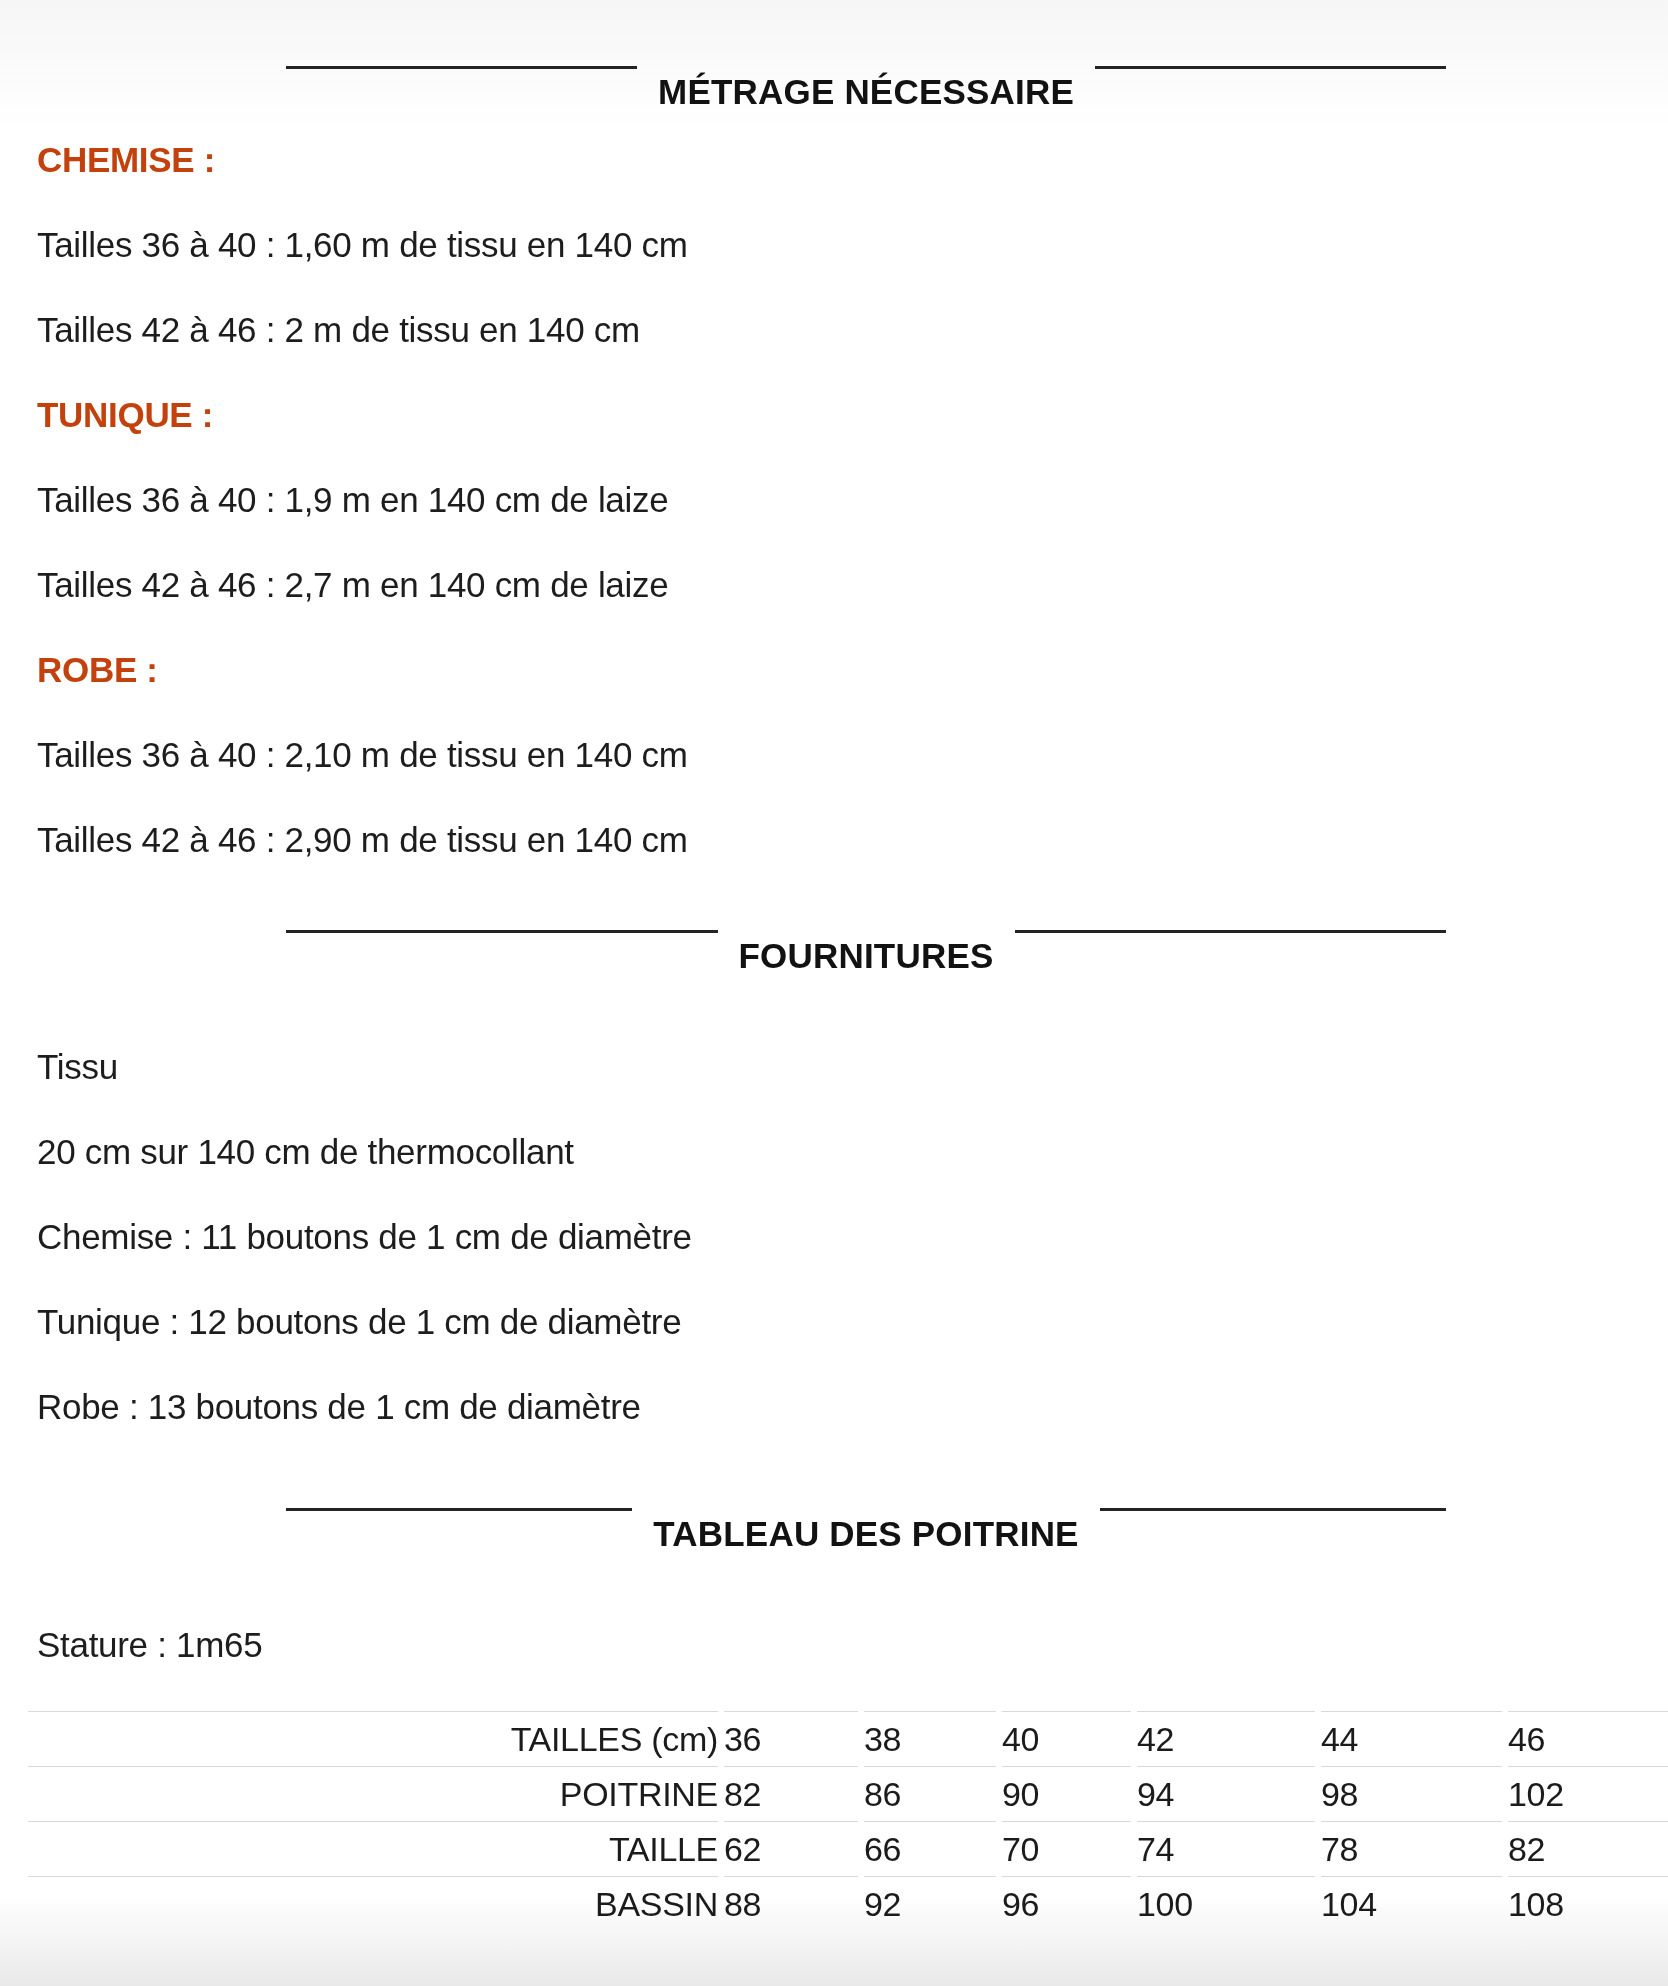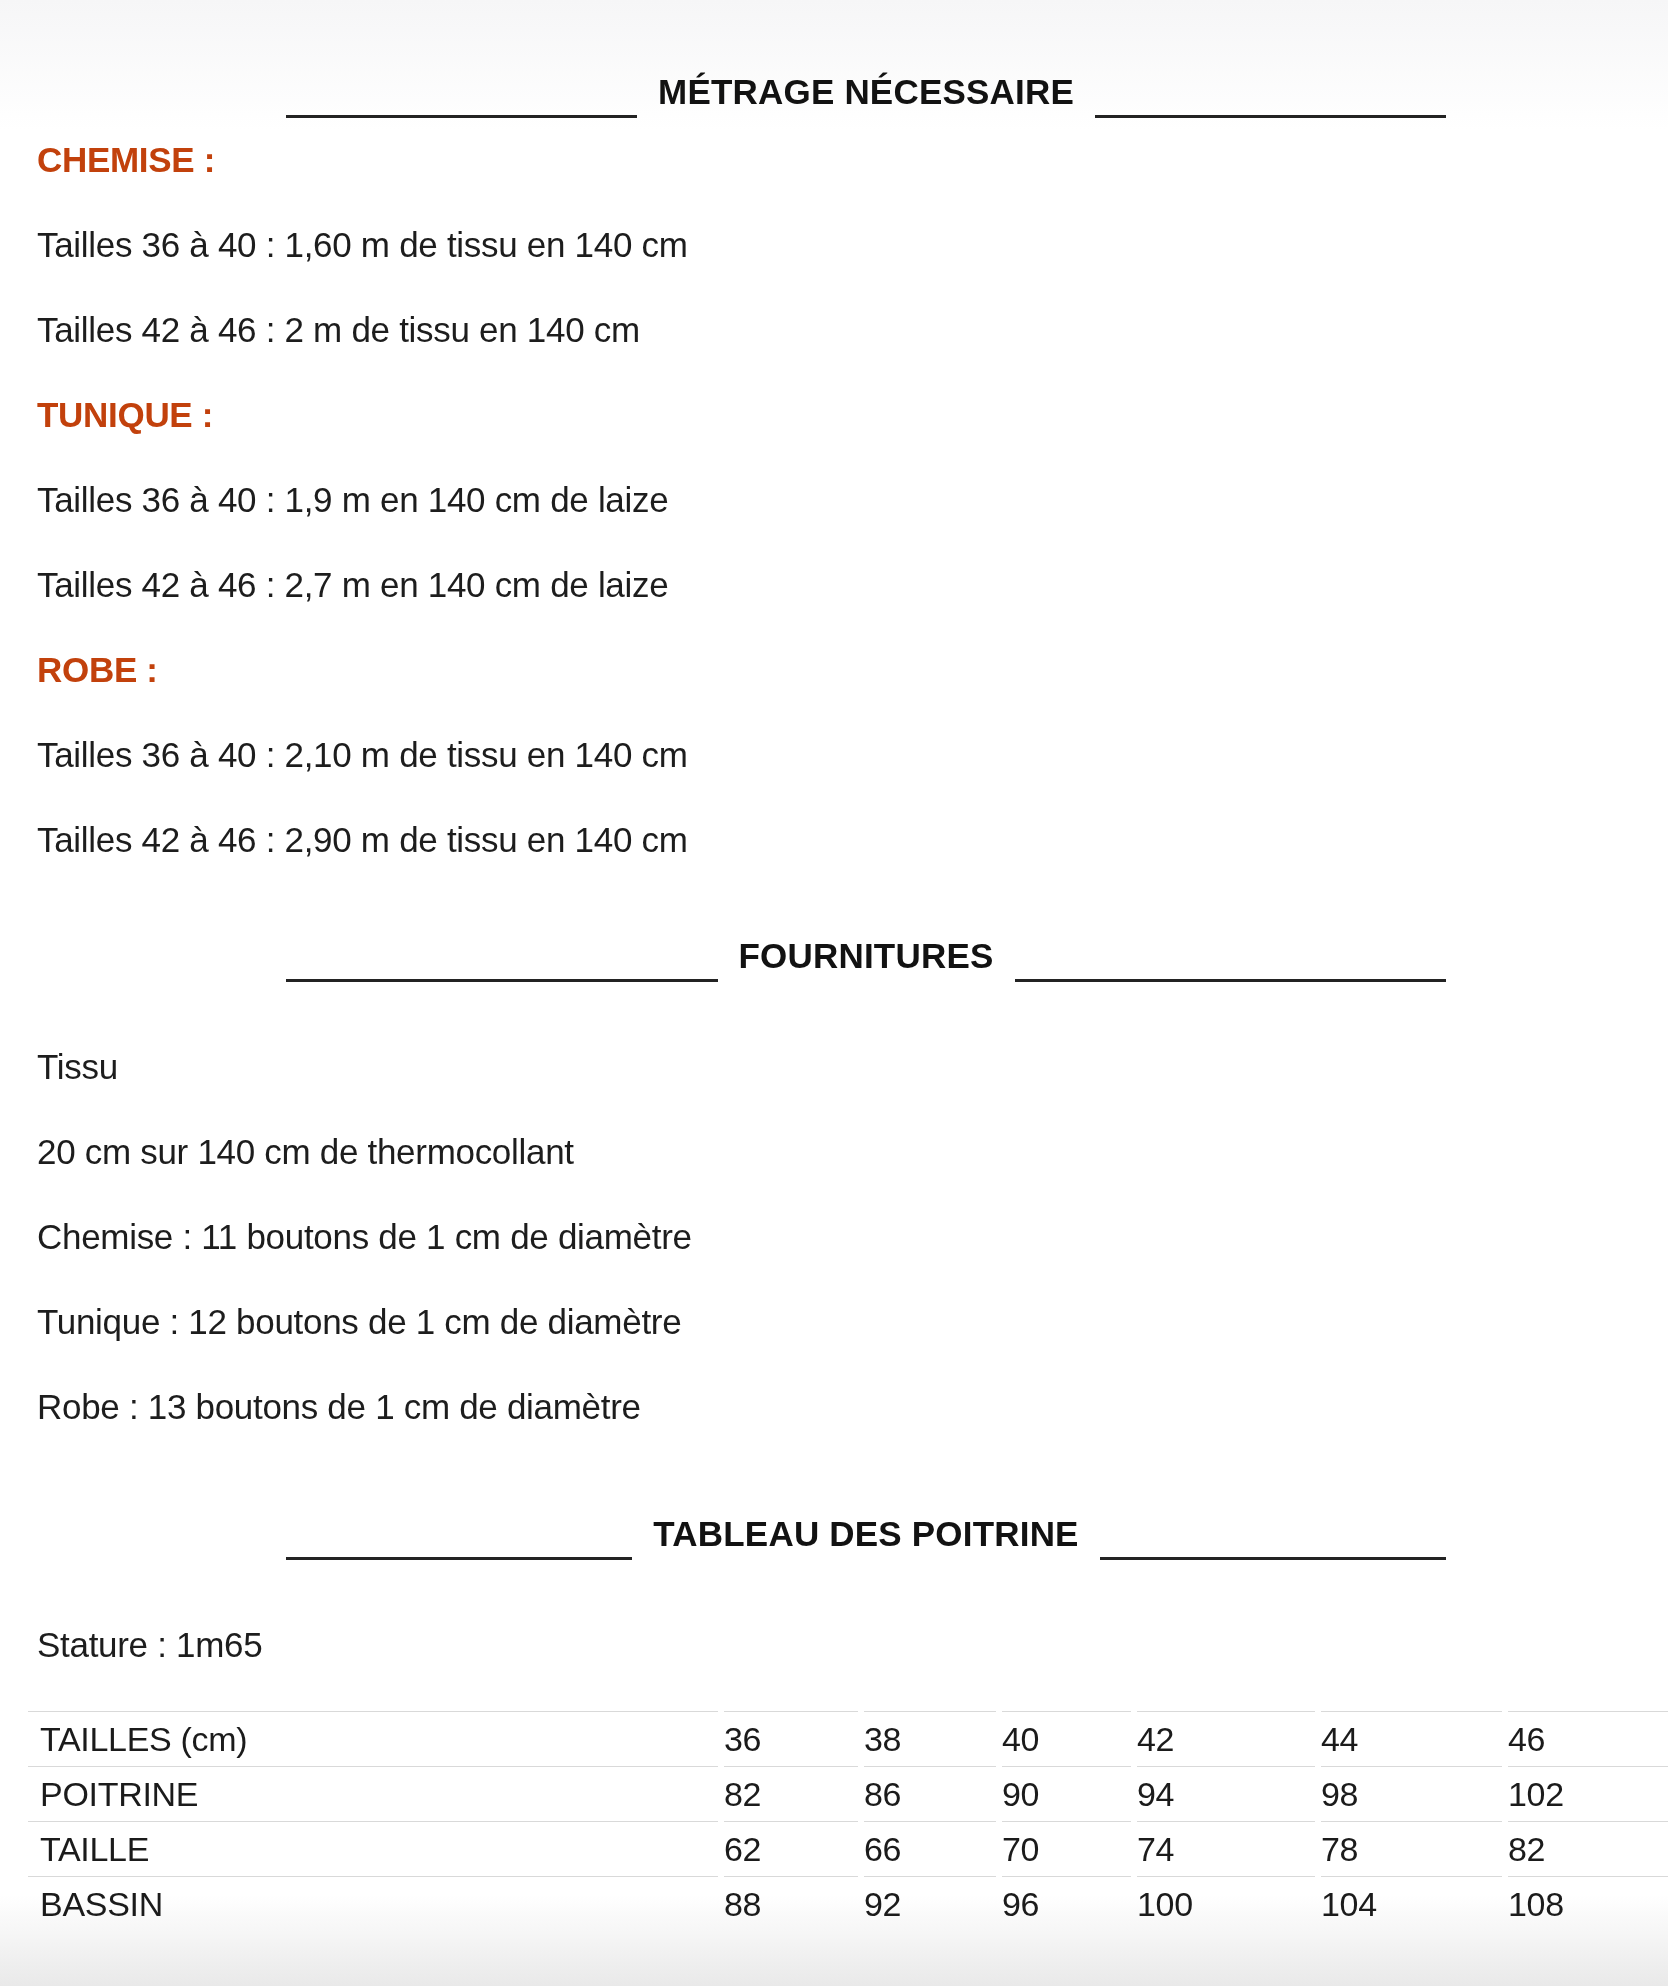--- a/index.html
+++ b/index.html
@@ -9,21 +9,21 @@
     height: 1986px;
     overflow: hidden;
     font-family: "Liberation Sans", sans-serif;
     color: #1d1d1d;
     background: linear-gradient(180deg, #f6f6f7 0px, #ffffff 130px, #ffffff 1895px, #e9e9e9 1986px);
   }
 
   
   .rule-header {
     display: flex;
-    align-items: flex-end;
+    align-items: flex-start;
     gap: 21px;
     margin-left: 286px;
     width: 1160px;
   }
   .rule-header .rule {
     flex: 1 1 auto;
     height: 3px;
     background: #232323;
   }
   .rule-header h2 {
@@ -65,21 +65,21 @@
   }
   table.mesures td {
     border-top: 1px solid #d9d9d9;
     padding: 6px 0;
     line-height: 42px;
     text-align: left;
     overflow: hidden;
     white-space: nowrap;
   }
   table.mesures td.rowlabel {
-    text-align: left;
+    text-align: right;
     padding-left: 12px;
   }
 </style>
 </head>
 <body>
 
 <main>
 
   <header class="rule-header" id="hdr-metrage">
     <span class="rule"></span>

